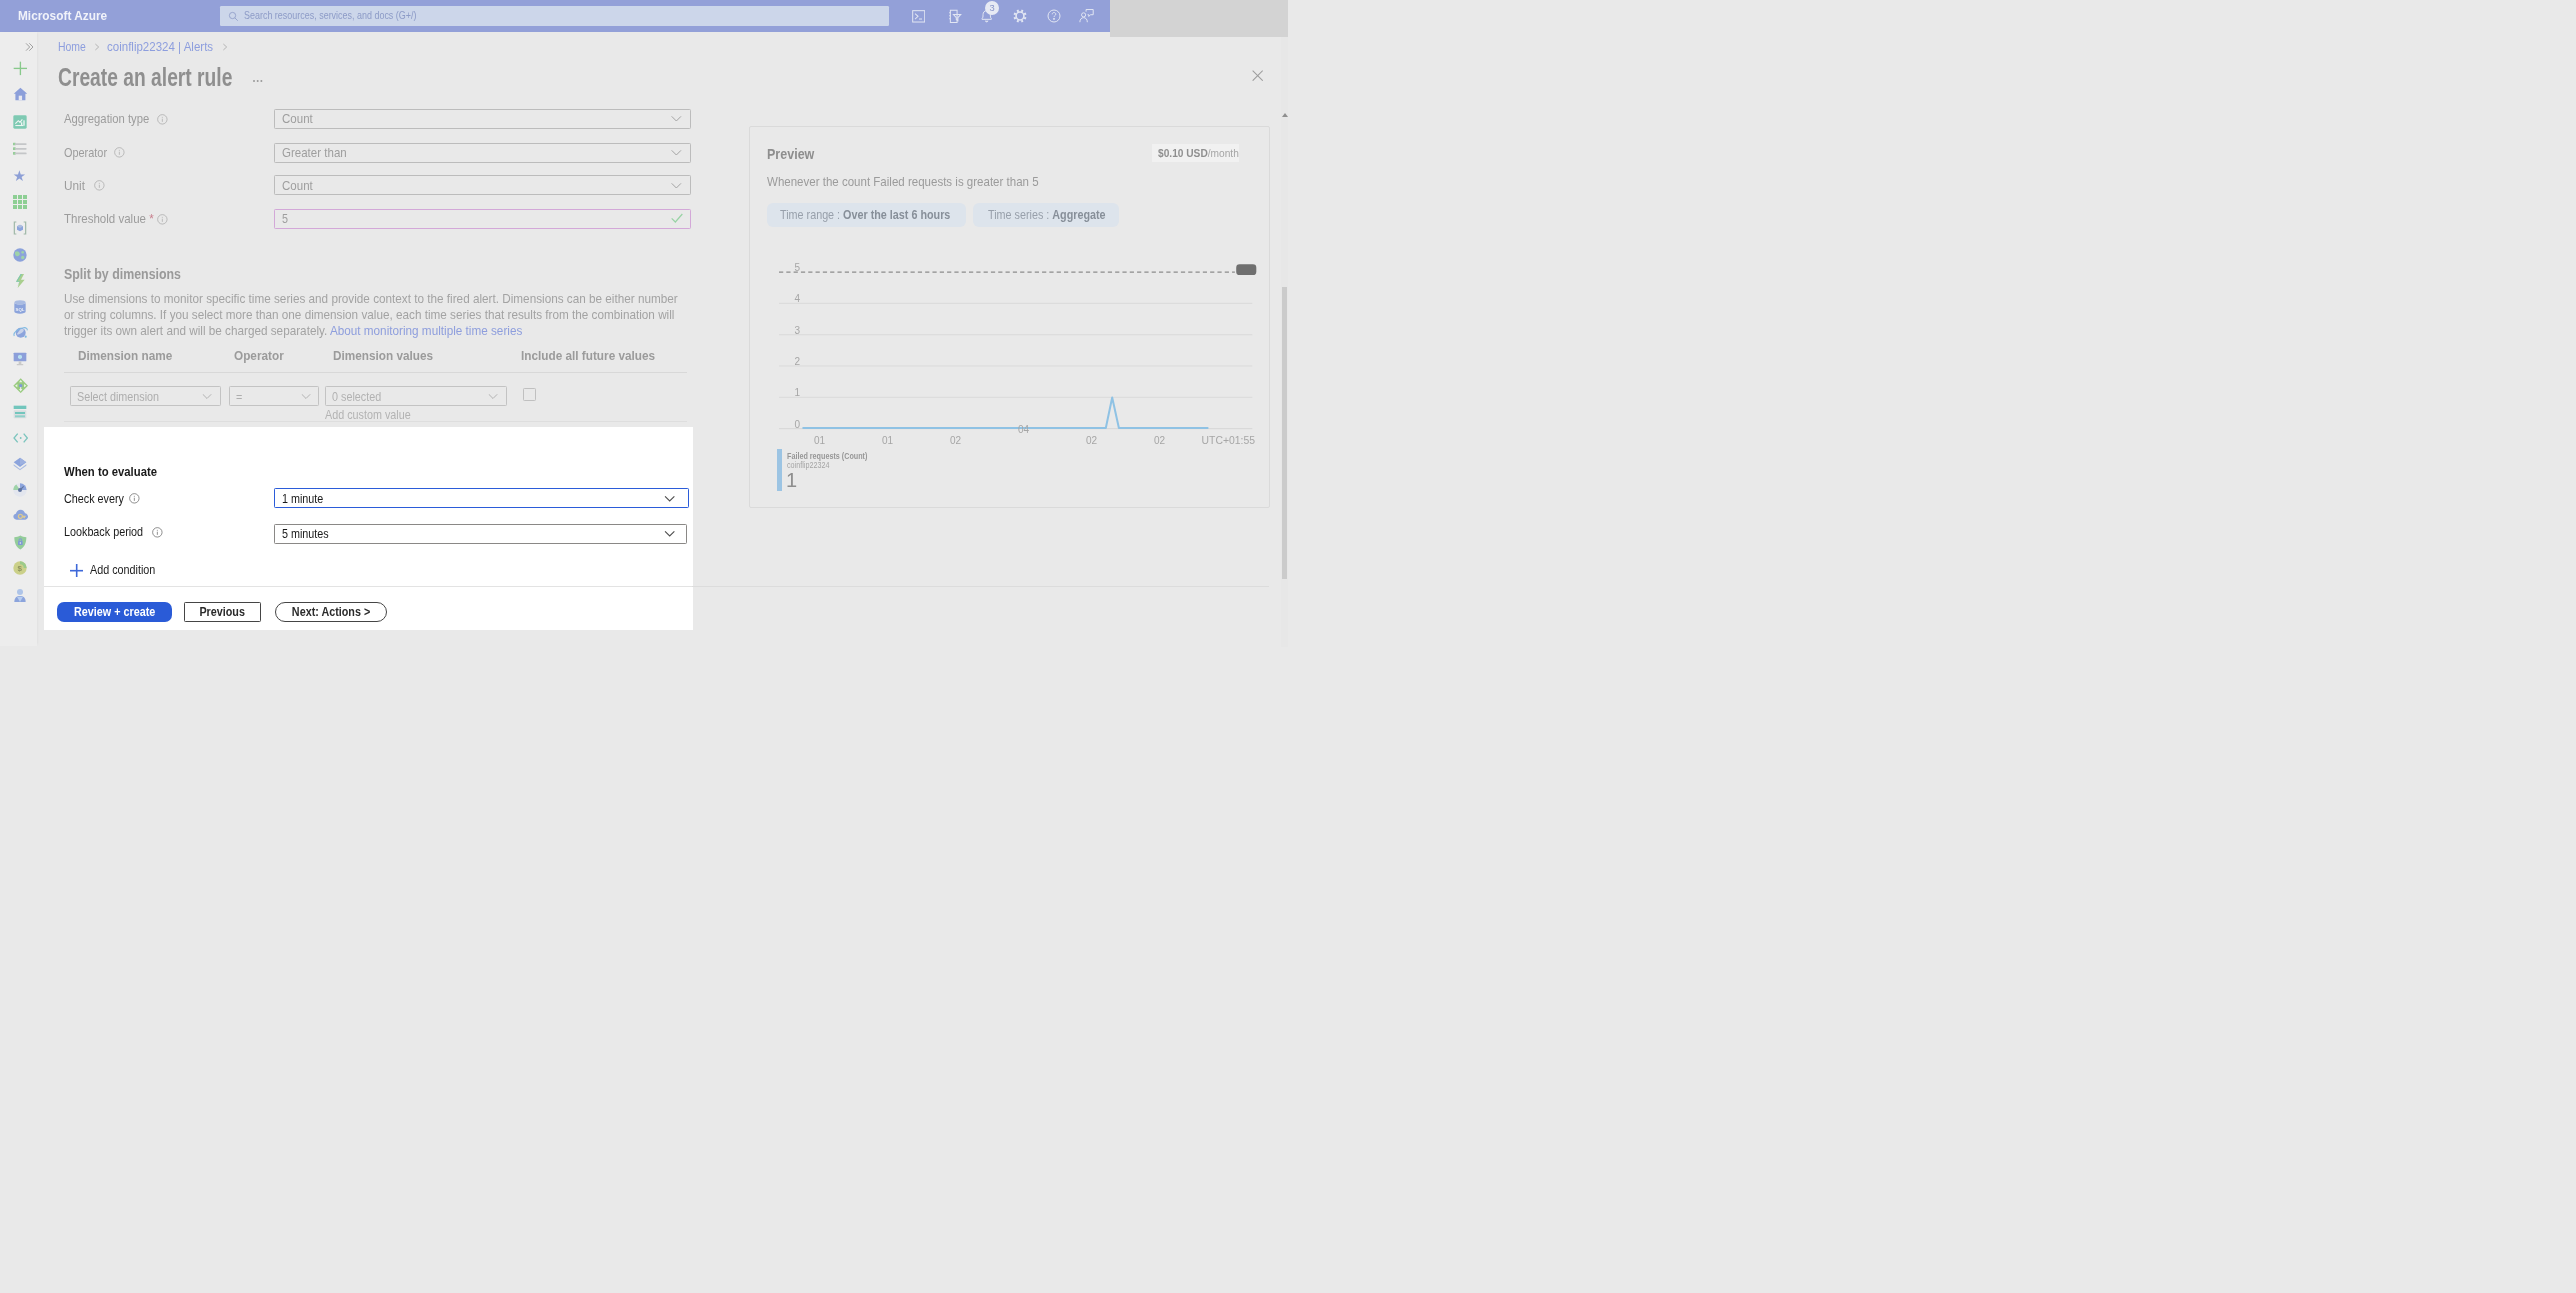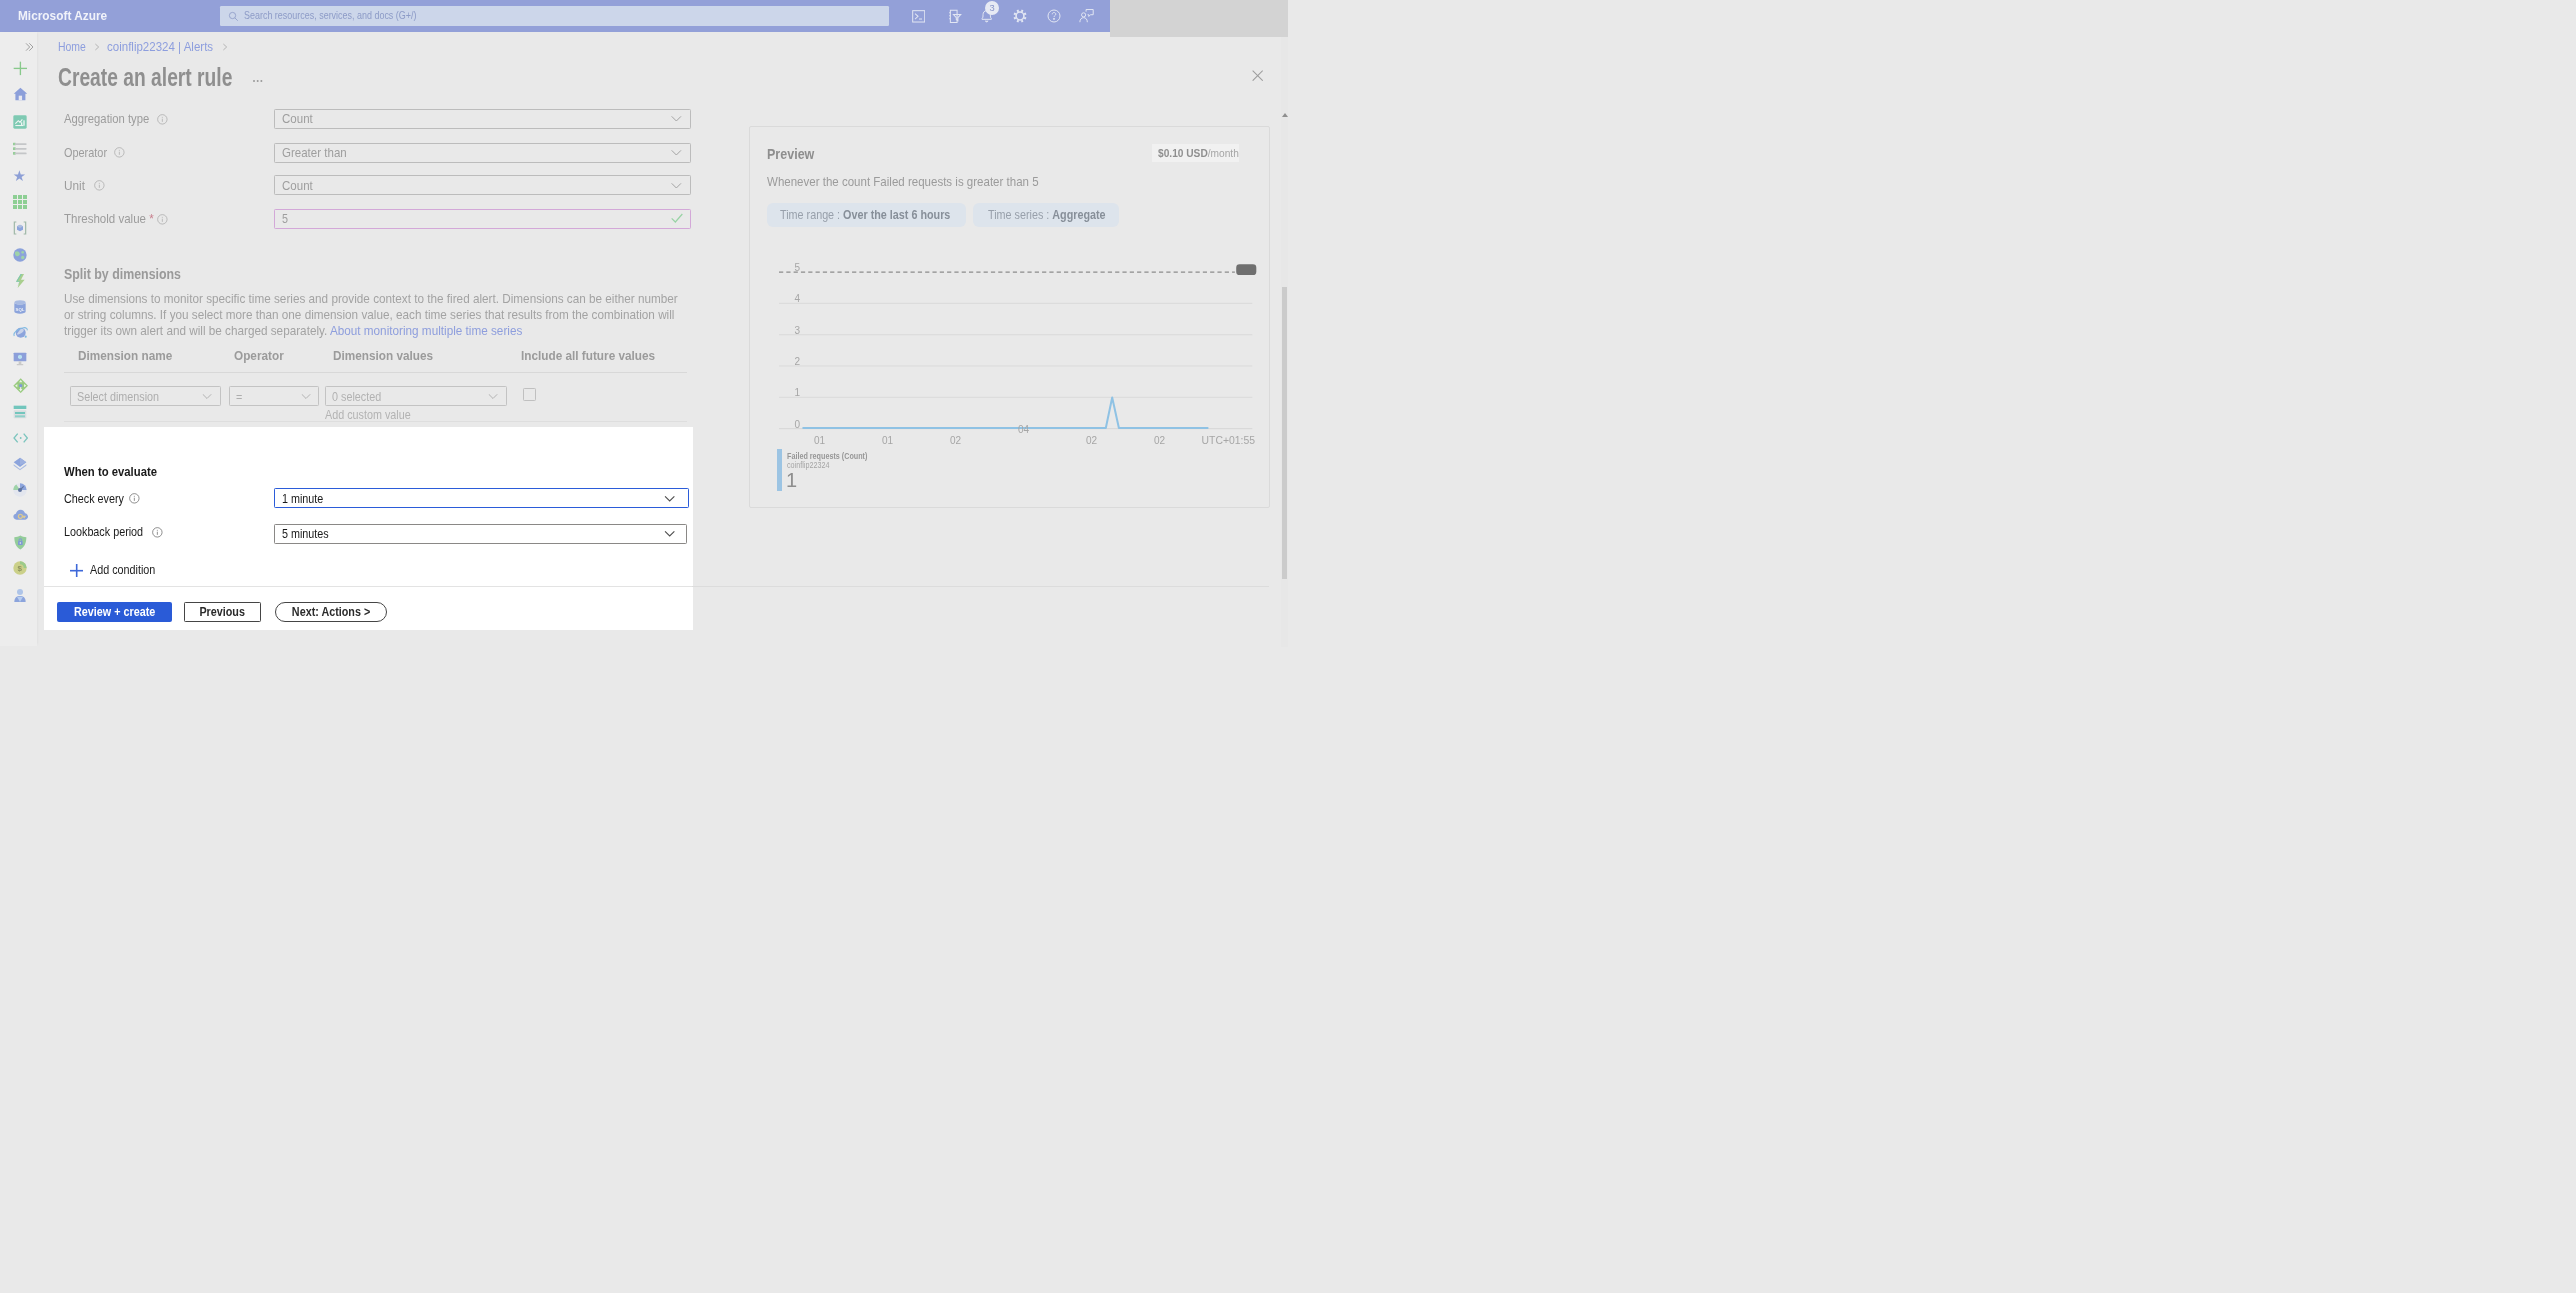--- a/index.html
+++ b/index.html
@@ -324,16 +324,16 @@
 <svg class="abs" style="left:664px;top:531px;" width="11.4" height="6" viewBox="0 0 16 9" fill="none" stroke="#4f4f4f" stroke-width="1.6">
     <path d="M1 0.5 L8 7.5 L15 0.5"></path>
   </svg>
 <svg class="abs" style="left:70px;top:564px;" width="13.4" height="13.4" viewBox="0 0 20 20" fill="none" stroke="#3e68d9" stroke-width="2.4">
     <line x1="10" y1="0" x2="10" y2="20"></line>
     <line x1="0" y1="10" x2="20" y2="10"></line>
   </svg>
 <div class="tx" style="left:90px;top:563px;font-size:12.4px;font-weight:400;color:#1c1c1c;transform:scaleX(0.87);">Add condition</div>
 <div class="abs" style="left:44px;top:586px;width:649px;height:0.7px;background:#e3e3e3;"></div>
 <div class="abs" style="left:692px;top:586px;width:577px;height:0.7px;background:#dcdcdc;"></div>
-<div class="abs" style="left:57px;top:602px;width:115px;height:20px;background:#2a5bd7;border-radius:2px;color:#fff;text-align:center;line-height:20px;font-size:12.4px;font-weight:600;"><span style="display:inline-block;transform:scaleX(0.87);">Review + create</span></div>
+<div class="abs" style="left:57px;top:602px;width:115px;height:20px;background:#2a5bd7;border-radius:7px;color:#fff;text-align:center;line-height:20px;font-size:12.4px;font-weight:600;"><span style="display:inline-block;transform:scaleX(0.87);">Review + create</span></div>
 <div class="abs" style="left:184px;top:602px;width:77px;height:20px;background:#fff;border:0.7px solid #454545;border-radius:1.3px;color:#2b2b2b;text-align:center;line-height:19px;font-size:12.4px;font-weight:600;"><span style="display:inline-block;transform:scaleX(0.87);">Previous</span></div>
 <div class="abs" style="left:275px;top:602px;width:112px;height:20px;background:#fff;border:0.7px solid #454545;border-radius:10px;color:#2b2b2b;text-align:center;line-height:19px;font-size:12.4px;font-weight:600;"><span style="display:inline-block;transform:scaleX(0.87);">Next: Actions &gt;</span></div>
 
 
 </body></html>

